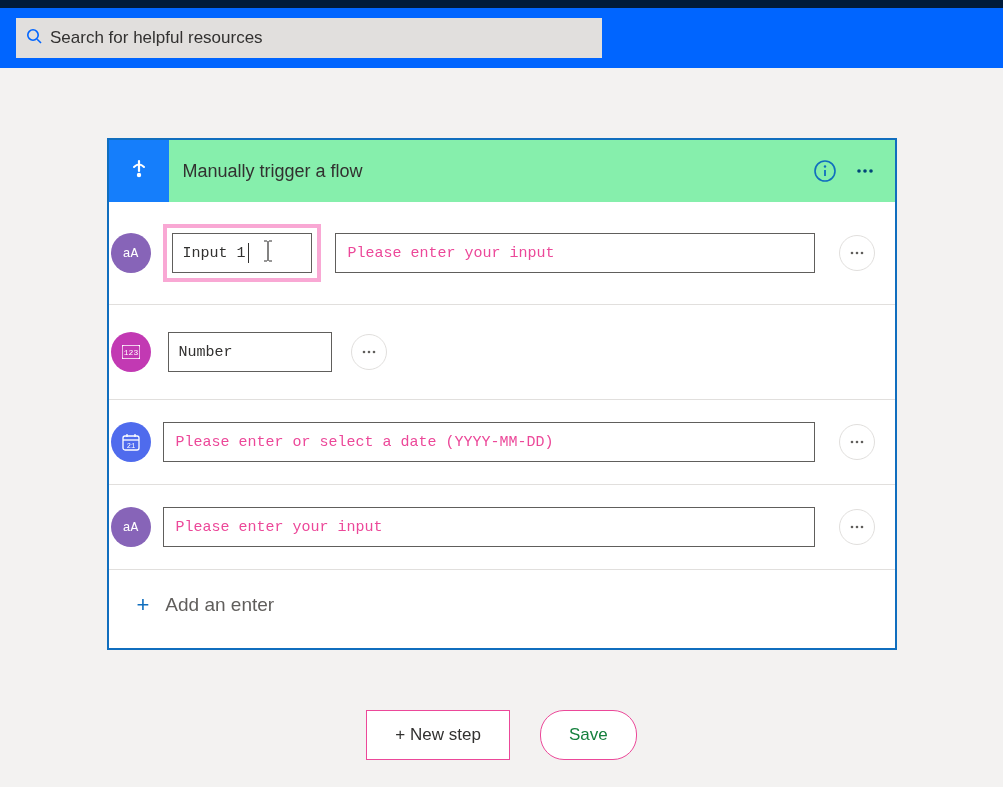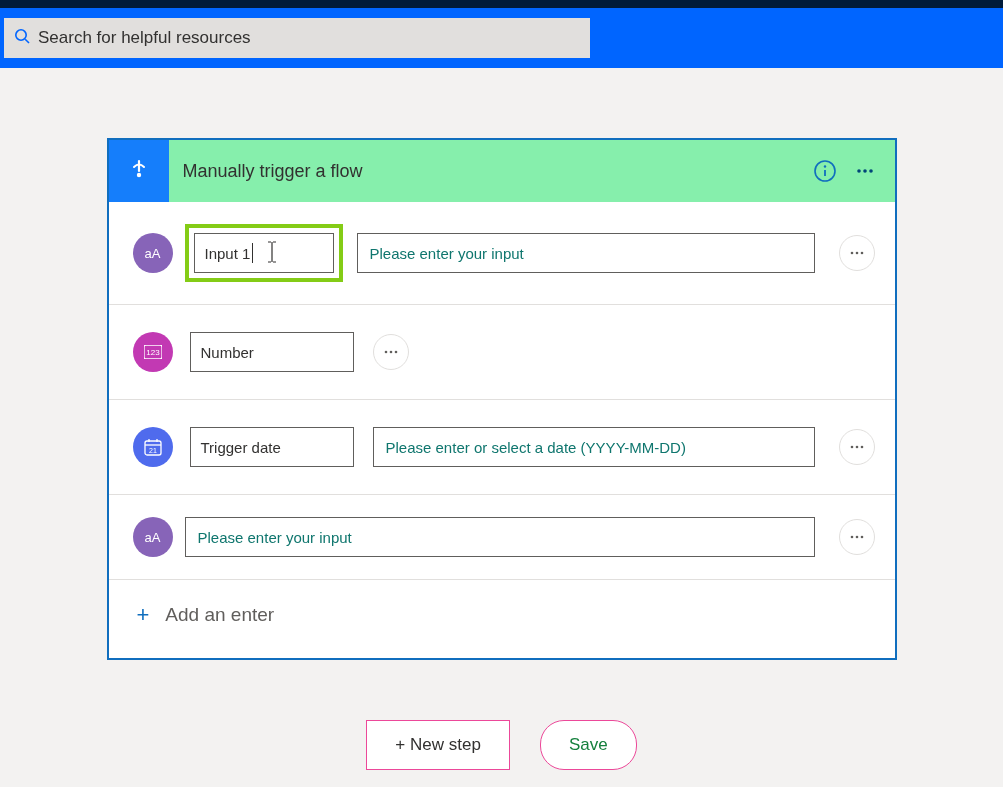--- a/index.html
+++ b/index.html
@@ -18,21 +18,21 @@
       padding-left: 0;
       border-top: 8px solid #001b3a;
     }
     .search-wrap {
       background: #e1dfdd;
       height: 40px;
       width: 586px;
       display: flex;
       align-items: center;
       padding: 0 10px;
-      margin-left: 4px;
+      margin-left: 16px;
     }
     .search-icon {
       color: #0065ff;
       margin-right: 8px;
       flex-shrink: 0;
     }
     .search-input {
       background: transparent;
       border: none;
       outline: none;
@@ -80,22 +80,23 @@
       display: flex;
       align-items: center;
       justify-content: center;
       cursor: pointer;
       color: #106ebe;
     }
     .ellipsis-btn { color: #004578; margin-left:8px;}
     .input-row {
       display: flex;
       align-items: center;
-      padding: 22px 20px 22px 24px;
+      padding: 22px 20px 22px 2px;
       border-bottom: 1px solid #e1dfdd;
+      font-family: Liberation Mono, monospace;
     }
     .input-row:last-of-type { border-bottom: none; }
     .type-icon {
       width: 40px;
       height: 40px;
       border-radius: 50%;
       display: flex;
       align-items: center;
       justify-content: center;
       flex-shrink: 0;
@@ -104,41 +105,41 @@
       font-size: 13px;
       font-weight: 400;
     }
     .ic-text { background: #8764b8; }
     .ic-num  { background: #c239b3; }
     .ic-date { background: #4f6bed; }
     .name-box-wrap {
       padding: 5px;
       margin-right: 14px;
     }
-    .name-box-wrap.hl { border: 4px solid #84cc16; }
+    .name-box-wrap.hl { border: 4px solid #f9a8d4; }
     .name-box {
       width: 164px;
       height: 40px;
       border: 1px solid #605e5c;
       padding: 0 10px;
       font-size: 15px;
       display: flex;
       align-items: center;
       background: #fff;
       color: #323130;
     }
     .name-box-wrap.hl .name-box { width: 140px; }
     .caret { display:inline-block; width:1px; height:20px; background:#323130; margin-left:2px; }
     .placeholder-box {
       flex: 1;
       height: 40px;
       border: 1px solid #605e5c;
       padding: 0 12px;
       font-size: 15px;
-      color: #0f766e;
+      color: #ec4899;
       display: flex;
       align-items: center;
       background: #fff;
       margin-right: 24px;
     }
     .row-ellipsis {
       width: 36px;
       height: 36px;
       border-radius: 50%;
       border: 1px solid #e1dfdd;
@@ -264,23 +265,20 @@
     <div class="input-row">
       <div class="type-icon ic-date">
         <svg width="18" height="18" viewBox="0 0 18 18">
             <rect x="1" y="3" width="16" height="14" rx="2" fill="none" stroke="#fff" stroke-width="1.3"></rect>
             <line x1="1" y1="7" x2="17" y2="7" stroke="#fff" stroke-width="1.3"></line>
             <line x1="5" y1="1" x2="5" y2="4" stroke="#fff" stroke-width="1.3"></line>
             <line x1="13" y1="1" x2="13" y2="4" stroke="#fff" stroke-width="1.3"></line>
             <text x="9" y="14.5" text-anchor="middle" fill="#fff" font-size="7">21</text>
           </svg>
       </div>
-      <div class="name-box-wrap">
-        <div class="name-box">Trigger date</div>
-      </div>
       <div class="placeholder-box">Please enter or select a date (YYYY-MM-DD)</div>
       <div class="row-ellipsis">
         <svg width="16" height="16" viewBox="0 0 16 16">
             <circle cx="3" cy="8" r="1.3" fill="#605e5c"></circle>
             <circle cx="8" cy="8" r="1.3" fill="#605e5c"></circle>
             <circle cx="13" cy="8" r="1.3" fill="#605e5c"></circle>
           </svg>
       </div>
     </div>
 

